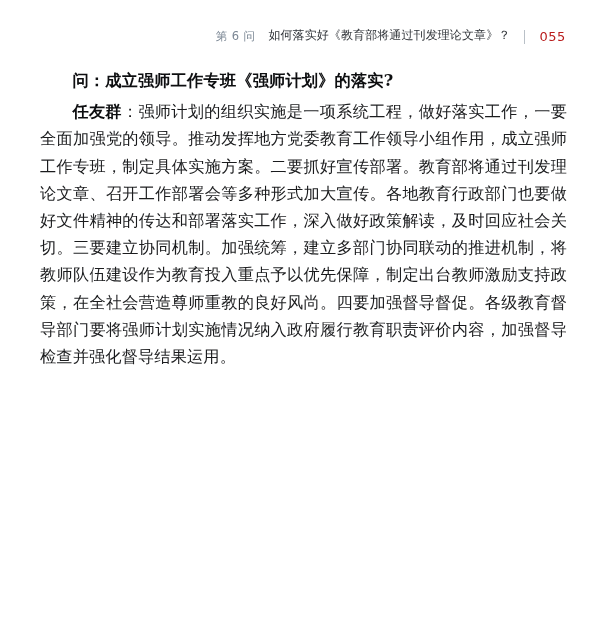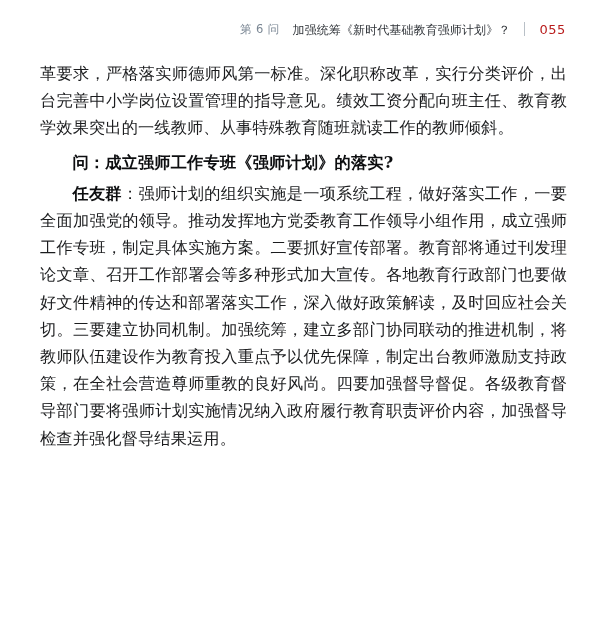--- a/index.html
+++ b/index.html
@@ -24,21 +24,21 @@
   }
 
   
   .running-head {
     position: absolute;
     top: 22px;
     left: 40px;
     right: 34px;
     height: 22px;
     display: flex;
-    align-items: flex-start;
+    align-items: flex-end;
     justify-content: flex-end;
     gap: 0;
   }
   .head-qnum {
     font-family: "DejaVu Sans", "Liberation Sans", sans-serif;
     font-size: 11.5px;
     color: #7b8794;
     letter-spacing: 0.4px;
     white-space: nowrap;
   }
@@ -105,28 +105,27 @@
   }
   .spacer-sm { height: 4px; }
 </style>
 </head>
 <body>
 
 <div class="page">
 
   <div class="running-head">
     <span class="head-qnum">第 6 问</span>
-    <span class="head-title">加强统筹《新时代基础教育强师计划》？</span>
+    <span class="head-title">如何落实好《教育部将通过刊发理论文章》？</span>
     <span class="head-rule"></span>
     <span class="head-folio">055</span>
   </div>
 
   <div class="body-col">
 
-    <p class="para">革要求，严格落实师德师风第一标准。深化职称改革，实行分类评价，出台完善中小学岗位设置管理的指导意见。绩效工资分配向班主任、教育教学效果突出的一线教师、从事特殊教育随班就读工作的教师倾斜。</p>
 
 
     <p class="q-line">问：成立强师工作专班《强师计划》的落实?</p>
 
     <div class="spacer-sm"></div>
 
     <p class="para indent"><span class="speaker">任友群</span><span>：</span><span>强师计划的组织实施是一项系统工程，做好落实工作，一要全面加强党的领导。推动发挥地方党委教育工作领导小组作用，成立强师工作专班，制定具体实施方案。二要抓好宣传部署。教育部将通过刊发理论文章、召开工作部署会等多种形式加大宣传。各地教育行政部门也要做好文件精神的传达和部署落实工作，深入做好政策解读，及时回应社会关切。三要建立协同机制。加强统筹，建立多部门协同联动的推进机制，将教师队伍建设作为教育投入重点予以优先保障，制定出台教师激励支持政策，在全社会营造尊师重教的良好风尚。四要加强督导督促。各级教育督导部门要将强师计划实施情况纳入政府履行教育职责评价内容，加强督导检查并强化督导结果运用。</span></p>
 
   </div>
 

